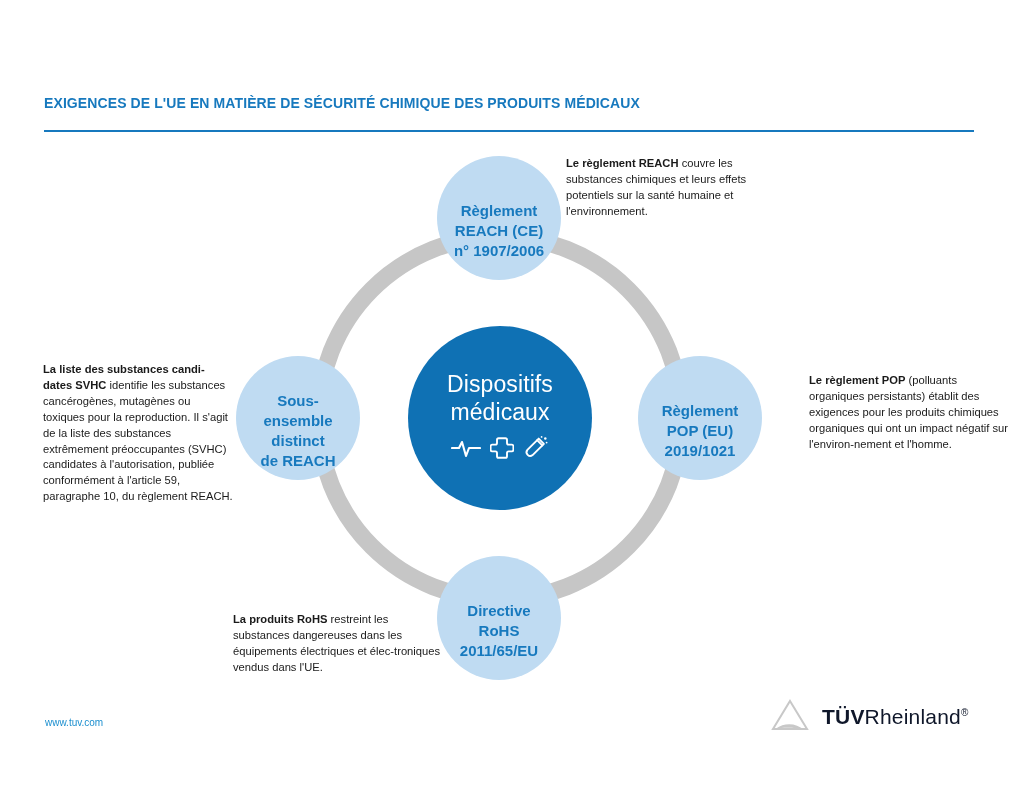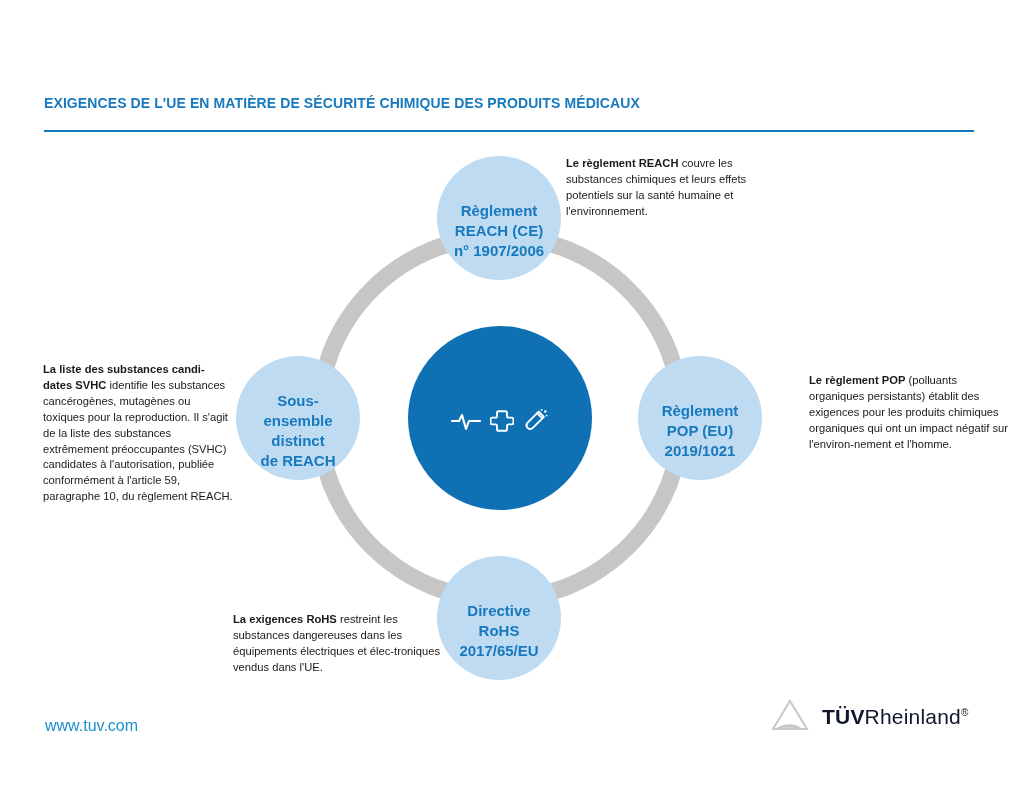--- a/index.html
+++ b/index.html
@@ -125,21 +125,21 @@
   #callout-reach { left: 566px; top: 156px; width: 215px; }
   #callout-svhc  { left: 43px;  top: 362px; width: 190px; }
   #callout-pop   { left: 772px; top: 373px; width: 205px; margin-left: 37px; }
   #callout-rohs  { left: 233px; top: 612px; width: 212px; }
 
   
   #footer-url {
     position: absolute;
     left: 45px;
     top: 717px;
-    font-size: 16px;
+    font-size: 10px;
     color: #1C8FCF;
   }
   #logo {
     position: absolute;
     left: 770px;
     top: 698px;
     display: flex;
     align-items: center;
     gap: 12px;
     color: #c8c8c8;
@@ -160,20 +160,22 @@
 <body>
 
 <div id="page-title">EXIGENCES DE L'UE EN MATIÈRE DE SÉCURITÉ CHIMIQUE DES PRODUITS MÉDICAUX</div>
 <div id="title-rule"></div>
 
 <div id="diagram">
 
   <div id="ring"></div>
 
   <div id="hub">
+    <div id="hub-label">Dispositifs
+médicaux</div>
     <div id="hub-icons">
       <span>
         <svg width="30" height="22" viewBox="0 0 30 22" aria-hidden="true">
           <path d="M1 11 H8 L11 5 L15 19 L18 11 H29" fill="none" stroke="#ffffff" stroke-width="2.1" stroke-linecap="round" stroke-linejoin="round"></path>
         </svg>
       </span>
       <span>
         <svg width="24" height="24" viewBox="0 0 24 24" aria-hidden="true">
           <path d="M8.6 2.2 h6.8 a1.6 1.6 0 0 1 1.6 1.6 v3.2 a1.6 1.6 0 0 0 1.6 1.6 h3.2
                    a1.6 1.6 0 0 1 1.6 1.6 v3.6 a1.6 1.6 0 0 1 -1.6 1.6 h-3.2
@@ -213,38 +215,38 @@
 
   <div class="node" id="node-pop">
     <span class="node-label">Règlement
 POP (EU)
 2019/1021</span>
   </div>
 
   <div class="node" id="node-rohs">
     <span class="node-label">Directive
 RoHS
-2017/65/EU</span>
+2011/65/EU</span>
   </div>
 </div>
 
 <div class="callout" id="callout-reach">
   <b>Le règlement REACH</b><span> couvre les substances chimiques et leurs effets potentiels sur la santé humaine et l'environnement.</span>
 </div>
 
 <div class="callout" id="callout-svhc">
   <b>La liste des substances candi-dates SVHC</b><span> identifie les substances cancérogènes, mutagènes ou toxiques pour la reproduction. Il s'agit de la liste des substances extrêmement préoccupantes (SVHC) candidates à l'autorisation, publiée conformément à l'article 59, paragraphe 10, du règlement REACH.</span>
 </div>
 
 <div class="callout" id="callout-pop">
   <b>Le règlement POP</b><span>  (polluants organiques persistants) établit des exigences pour les produits chimiques organiques qui ont un impact négatif sur l'environ-nement et l'homme.</span>
 </div>
 
 <div class="callout" id="callout-rohs">
-  <b>La exigences RoHS</b><span> restreint les substances dangereuses dans les équipements électriques et élec-troniques vendus dans l'UE.</span>
+  <b>La produits RoHS</b><span> restreint les substances dangereuses dans les équipements électriques et élec-troniques vendus dans l'UE.</span>
 </div>
 
 <div id="footer-url">www.tuv.com</div>
 
 <div id="logo">
   <span>
     <svg width="40" height="34" viewBox="0 0 40 34" aria-hidden="true">
       <path d="M20 3 L37 31 L3 31 Z" fill="none" stroke="#c8c8c8" stroke-width="2"></path>
       <path d="M6 30.5 C14 24.5 26 24.5 34 31.8 C26 29.2 14 29.2 6 30.5 Z" fill="#c8c8c8"></path>
     </svg>

